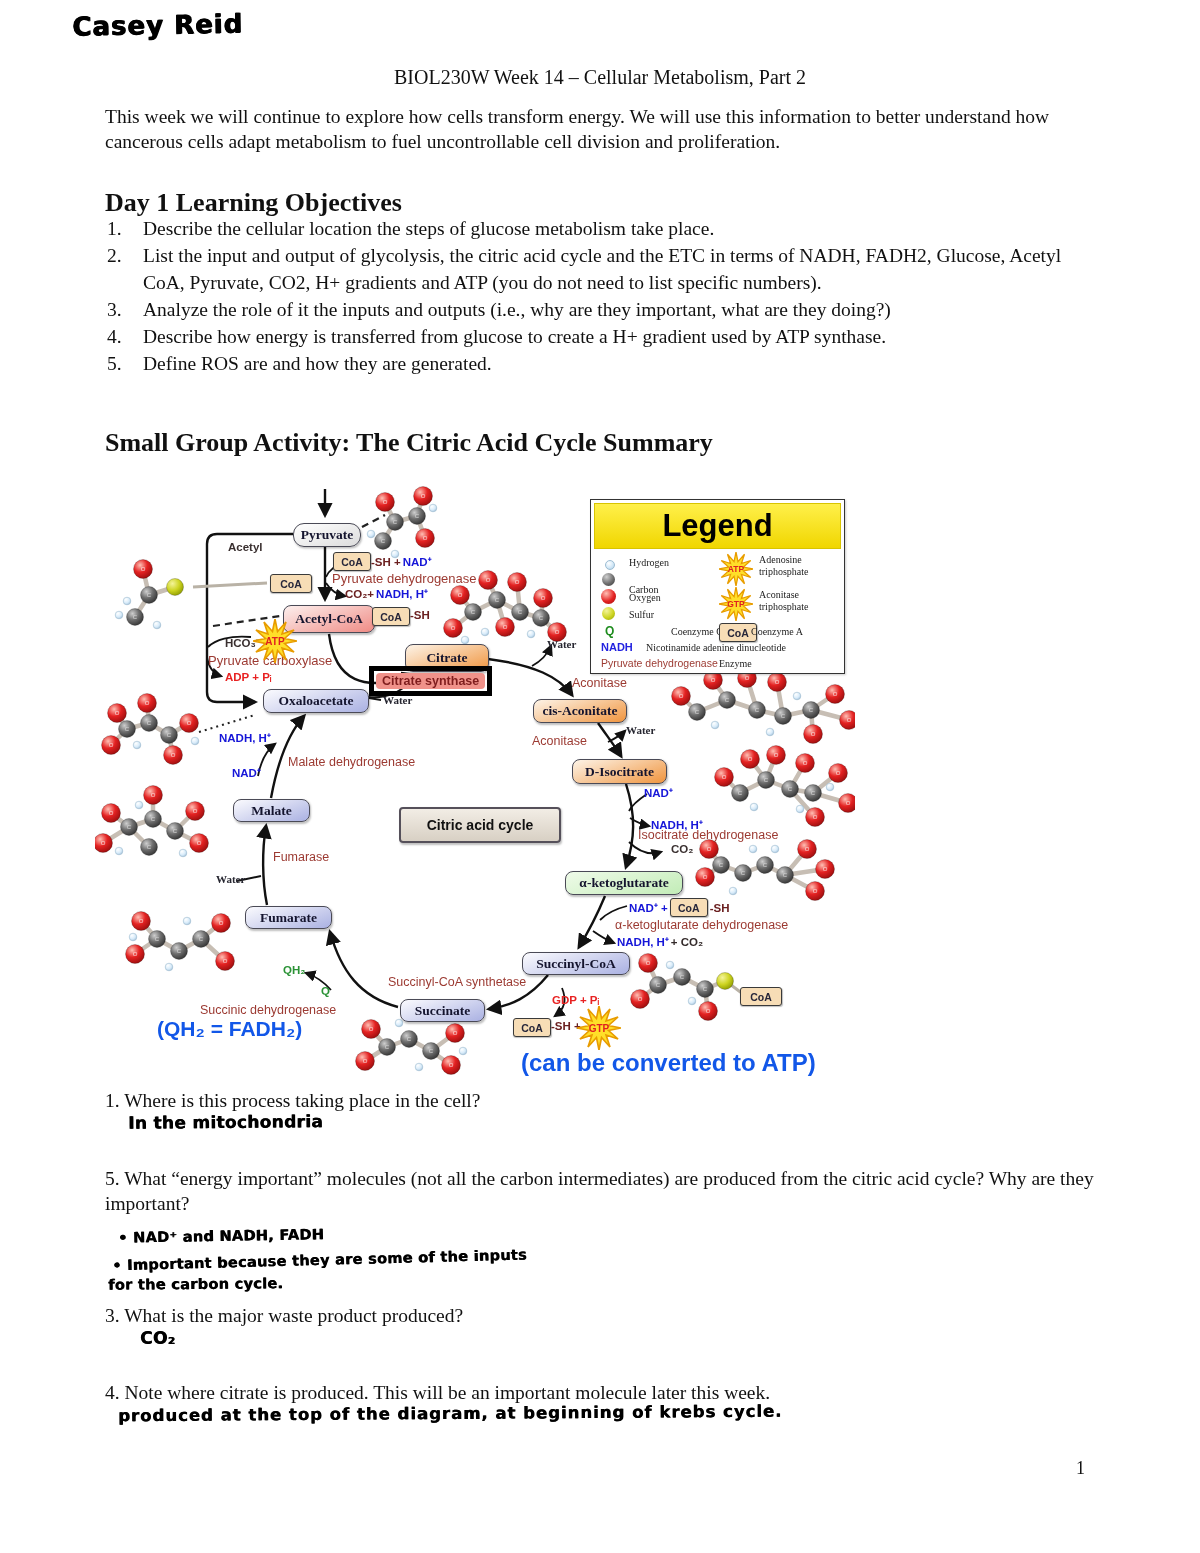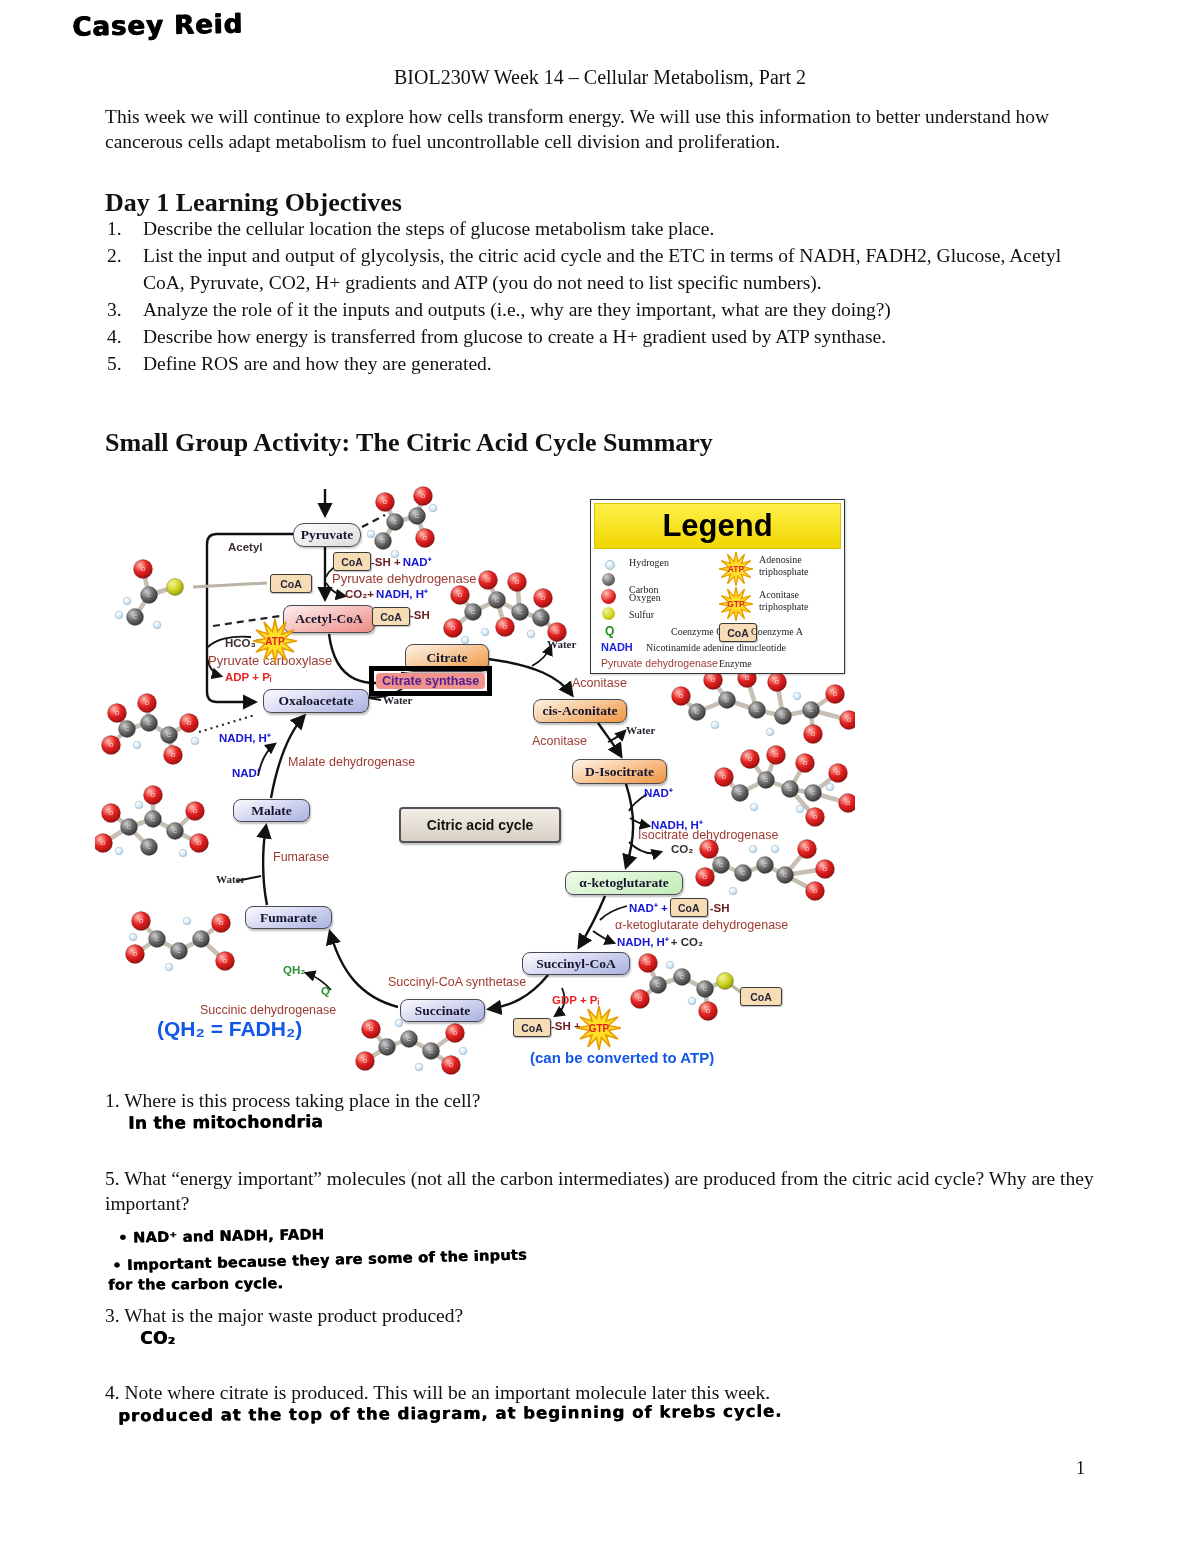--- a/index.html
+++ b/index.html
@@ -49,21 +49,21 @@
   .mix{position:absolute;font-family:"Liberation Sans",sans-serif;font-size:11.5px;font-weight:bold;
         white-space:nowrap;display:flex;align-items:center;gap:2px;}
   .mix .b{color:#1515d8;} .mix .dr{color:#6b2020;} .mix .dk{color:#332a2a;}
   .coa-box{display:inline-flex;align-items:center;justify-content:center;
         background:#f7ddb6;border:1.6px solid #3a3a3a;border-radius:3px;
         font-family:"Liberation Sans",sans-serif;font-weight:bold;font-size:10.5px;color:#26263a;
         width:36px;height:17px;box-shadow:0.5px 1px 1px rgba(0,0,0,0.25);}
   .coa-abs{position:absolute;}
   .syn-wrap{position:absolute;border:5px solid #000;}
   .syn-inner{margin:2px;background:#f0928a;border-radius:4px;padding:1px 6px;
-        font-family:"Liberation Sans",sans-serif;font-size:12.5px;font-weight:bold;color:#4c1d95;white-space:nowrap;}
+        font-family:"Liberation Sans",sans-serif;font-size:12.5px;font-weight:bold;color:#7f1d1d;white-space:nowrap;}
   .bignote{position:absolute;font-family:"Liberation Sans",sans-serif;font-weight:bold;color:#1257e8;white-space:nowrap;}
   .star{position:absolute;display:flex;align-items:center;justify-content:center;}
   .star svg{position:absolute;inset:0;width:100%;height:100%;}
   .star span{position:relative;font-family:"Liberation Sans",sans-serif;font-weight:bold;color:#e02020;}
   
   #legend{left:495px;top:14px;width:253px;height:173px;border:1.6px solid #333;background:#fff;
           box-shadow:1px 1px 2px rgba(0,0,0,0.2);}
   .lg-title{position:absolute;left:3px;top:3px;right:3px;height:44px;
           background:linear-gradient(180deg,#fff04a,#f0d600);border:1px solid #d8c400;
           display:flex;align-items:center;justify-content:center;
@@ -566,21 +566,21 @@
     <svg viewBox="0 0 40 40">
         <polygon points="40,20 28.7,22.3 37.3,30 26.4,26.4 30,37.3 22.3,28.7 20,40 17.7,28.7 10,37.3 13.6,26.4 2.7,30 11.3,22.3 0,20 11.3,17.7 2.7,10 13.6,13.6 10,2.7 17.7,11.3 20,0 22.3,11.3 30,2.7 26.4,13.6 37.3,10 28.7,17.7" fill="#ffdf29" stroke="#e89c00" stroke-width="1.5"></polygon>
       </svg>
     <span style="font-size:10px;">GTP</span>
   </div>
 
   <div class="greentxt" style="left:188px;top:479px;">QH₂</div>
   <div class="greentxt" style="left:226px;top:500px;">Q</div>
 
   <div class="bignote" style="left:62px;top:532px;font-size:21px;">(QH₂ = FADH₂)</div>
-  <div class="bignote" style="left:435px;top:564px;font-size:15px;">(can be converted to ATP)</div>
+  <div class="bignote" style="left:426px;top:564px;font-size:24px;">(can be converted to ATP)</div>
 
   <div class="coa-abs coa-box" style="left:645px;top:502px;width:40px;">CoA</div>
 
   <div id="legend" class="abs">
     <div class="lg-title">Legend</div>
     <span class="lg-sph sph-h" style="left:14px;top:60px;"></span>
     <span class="lg-item" style="left:38px;top:57px;">Hydrogen</span>
     <span class="lg-sph sph-c" style="left:11px;top:73px;"></span>
     <span class="lg-item" style="left:38px;top:84px;text-align:center;">Carbon</span>
     <span class="lg-sph sph-o" style="left:10px;top:89px;"></span>

